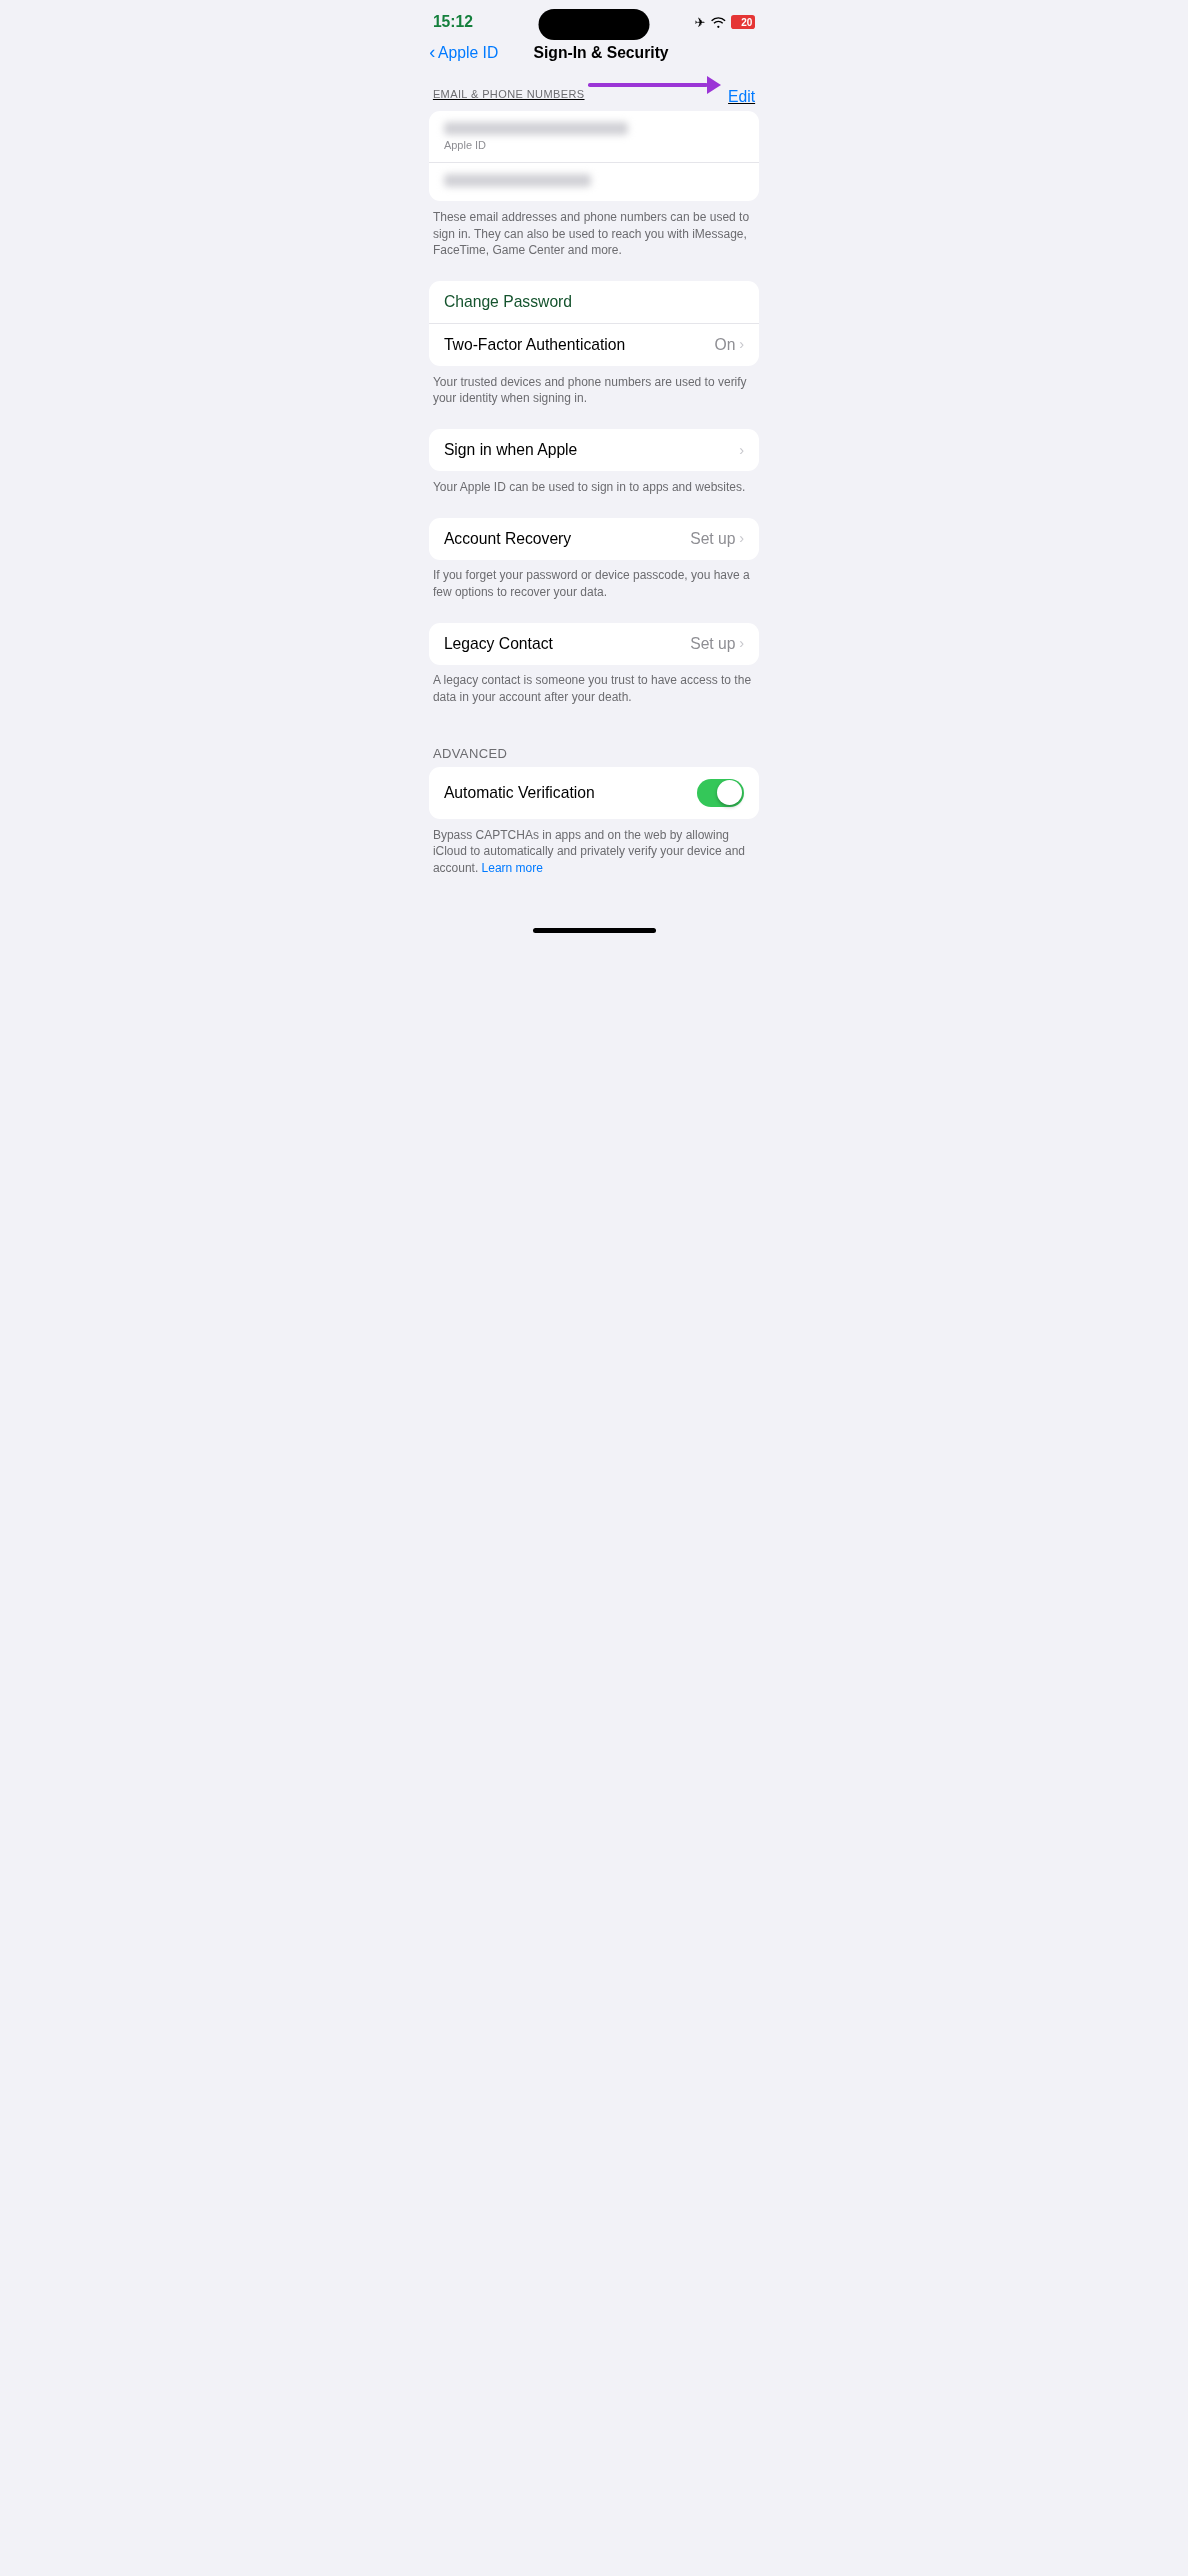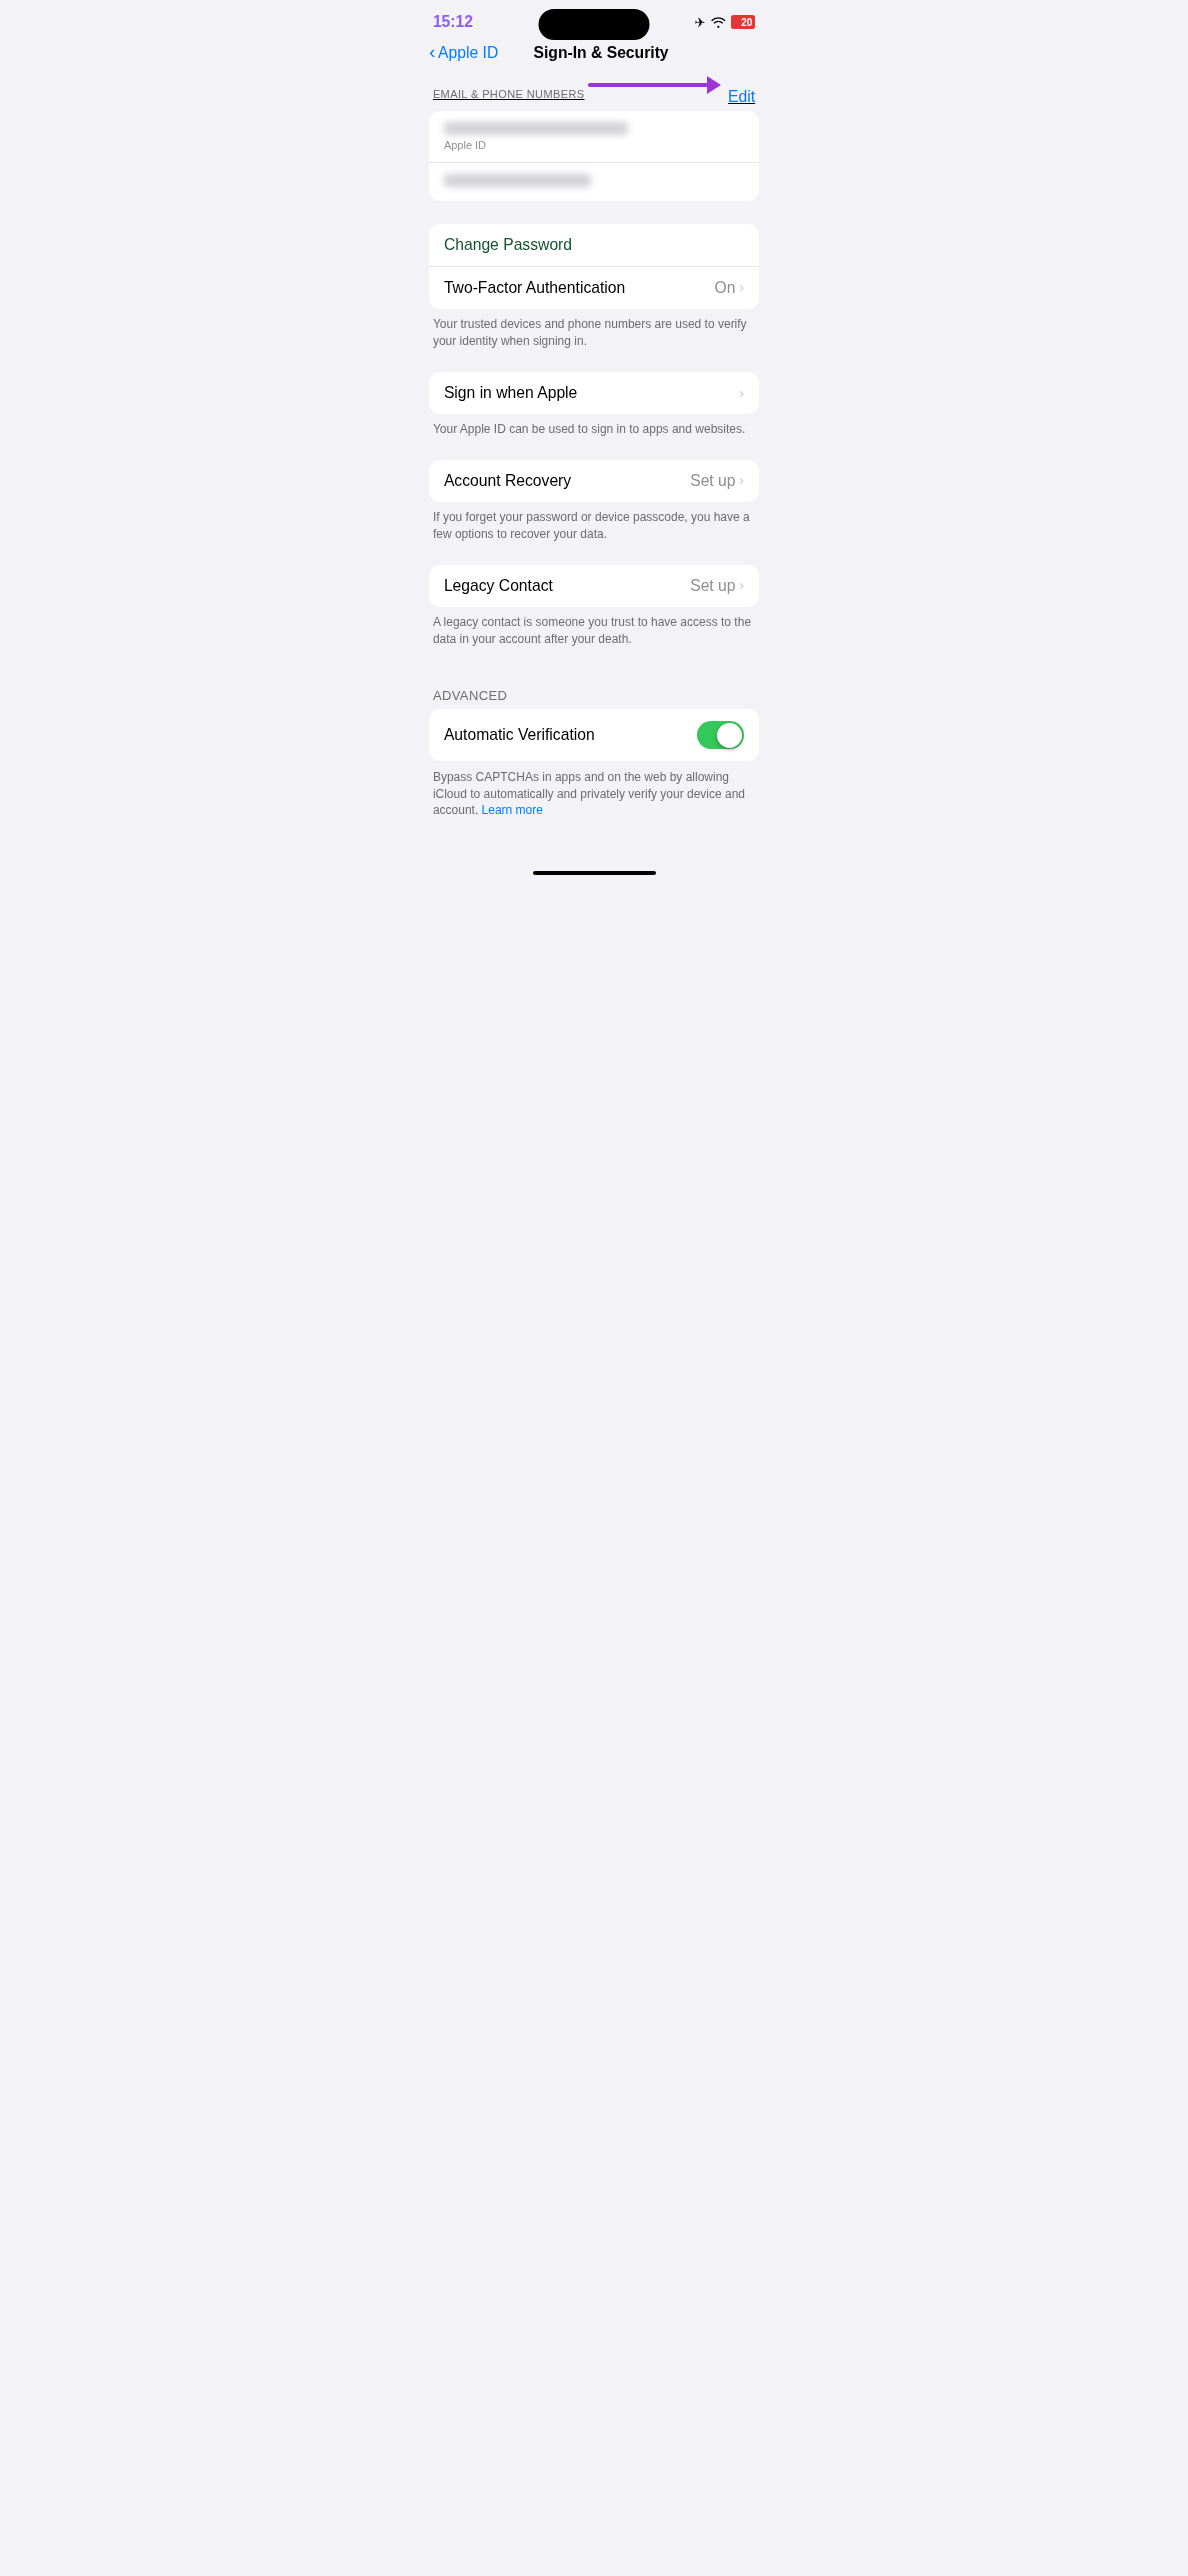--- a/index.html
+++ b/index.html
@@ -20,21 +20,21 @@
       display: flex;
       justify-content: space-between;
       align-items: center;
       padding: 13px 18.4px 9.2px 18.4px;
       background: #f2f2f7;
     }
 
     .status-time {
       font-size: 15.7px;
       font-weight: 600;
-      color: #8b5cf6;
+      color: #15803d;
     }
 
     .status-right {
       display: flex;
       align-items: center;
       gap: 5.5px;
     }
 
     .dynamic-island {
       width: 111px;
@@ -303,20 +303,21 @@
     <div class="email-row">
       <div class="blurred-text wide"></div>
       <div class="email-label">Apple ID</div>
     </div>
 
     <div class="email-row">
       <div class="blurred-text medium"></div>
     </div>
   </div>
 
+  <div class="section-footer">These email addresses and phone numbers can be used to sign in. They can also be used to reach you with iMessage, FaceTime, Game Center and more.</div>
 </div>
 
 <div class="spacer"></div>
 
 <div class="section">
   <div class="card">
     <div class="card-row">
       <span class="card-row-label blue">Change Password</span>
     </div>
     <div class="card-row">

